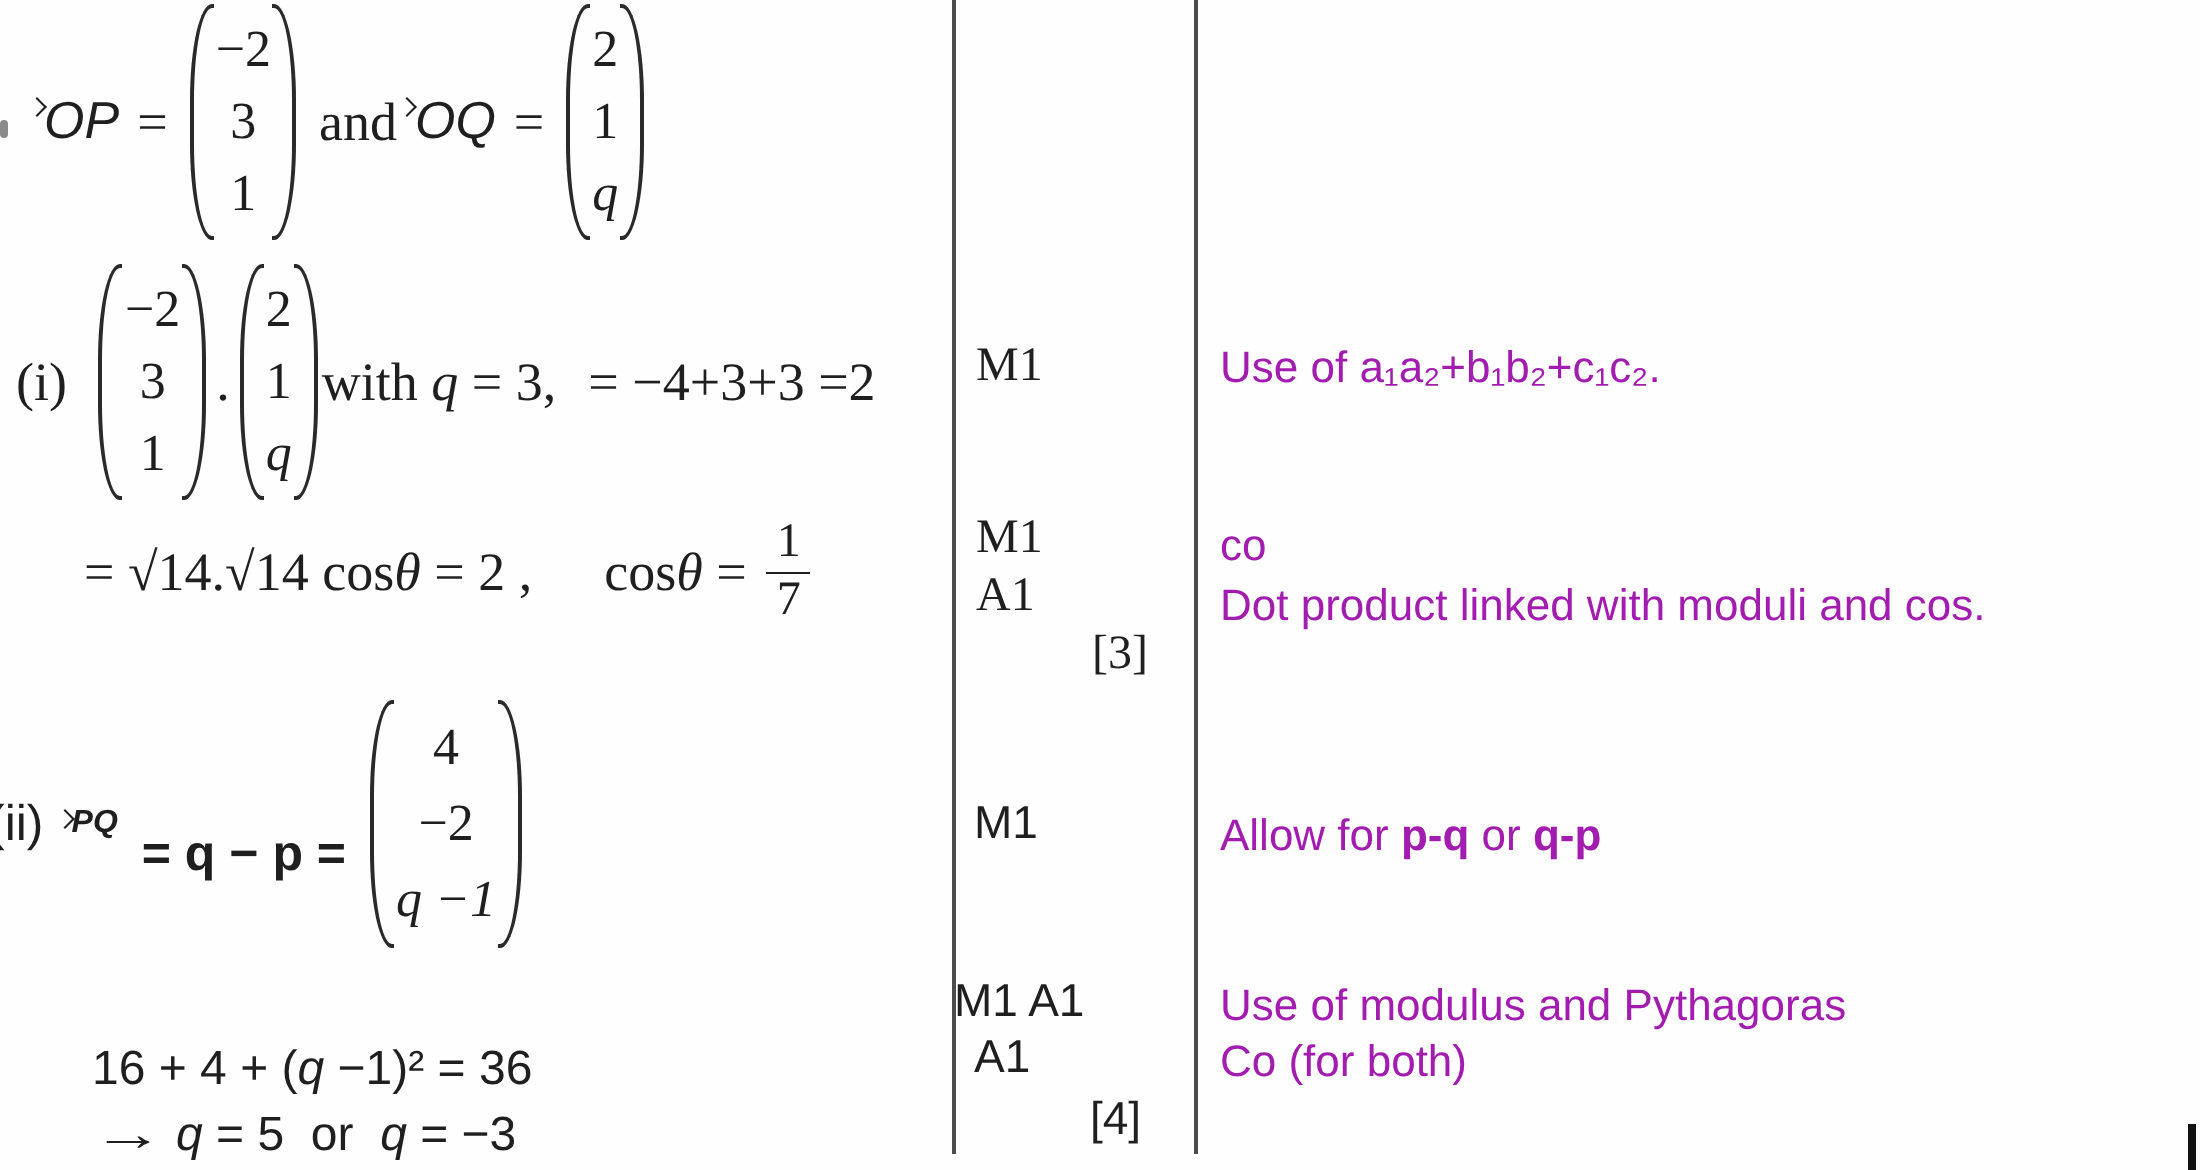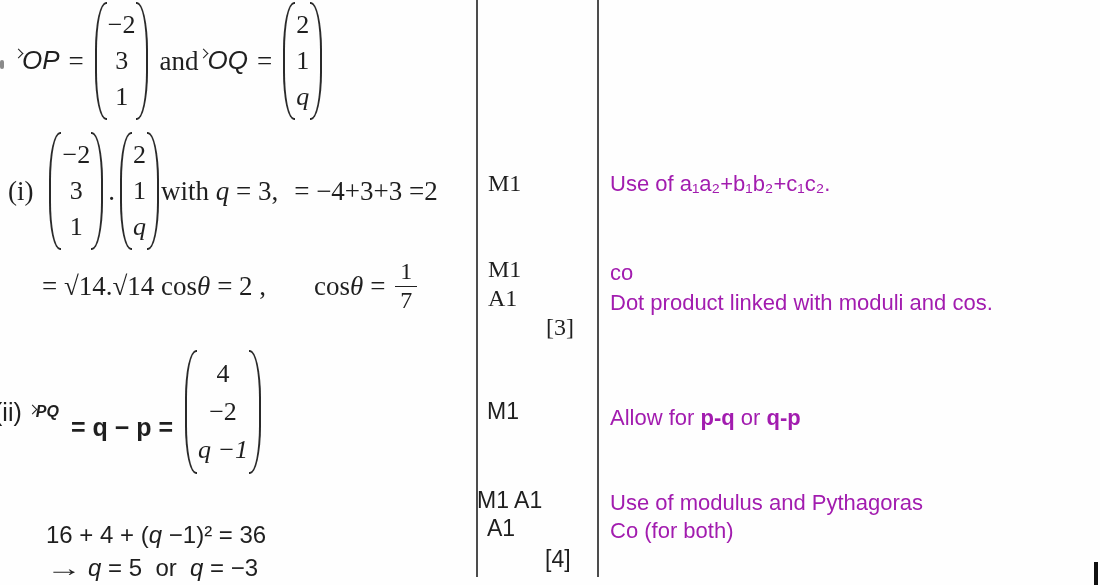--- a/index.html
+++ b/index.html
@@ -45,21 +45,21 @@
   .matrix::before { left:0;  border-right:none; border-radius:11px 0 0 11px / 48px 0 0 48px; }
   .matrix::after  { right:0; border-left:none;  border-radius:0 11px 11px 0 / 0 48px 48px 0; }
   .mcell { text-align:center; line-height:36px; font-size:26px; }
   .matrix-tall .mcell { line-height:38px; }
 
   .lbl-i { margin-right:14px; }
   .dot-op { align-self:center; margin:0 3px; font-size:27px; }
   .with-phrase { }
   .result-phrase { margin-left:16px; }
 
-  .rhs-cos { margin-left:48px; }
+  .rhs-cos { margin-left:36px; }
   .frac { display:inline-flex; flex-direction:column; align-items:center;
           font-size:24px; line-height:27px; margin-left:10px; vertical-align:middle; }
   .frac .num { padding:0 5px 1px; border-bottom:1.8px solid #1f1f1f; }
 
   .lbl-ii { font-family:"Liberation Sans","DejaVu Sans",sans-serif; font-size:25px; margin-right:14px; }
   .expr-bold { font-family:"Liberation Sans","DejaVu Sans",sans-serif; font-weight:700;
                font-size:25px; margin-left:12px;margin-top:31px; }
   .row-ii .matrix { margin-left:12px; }
 
   

